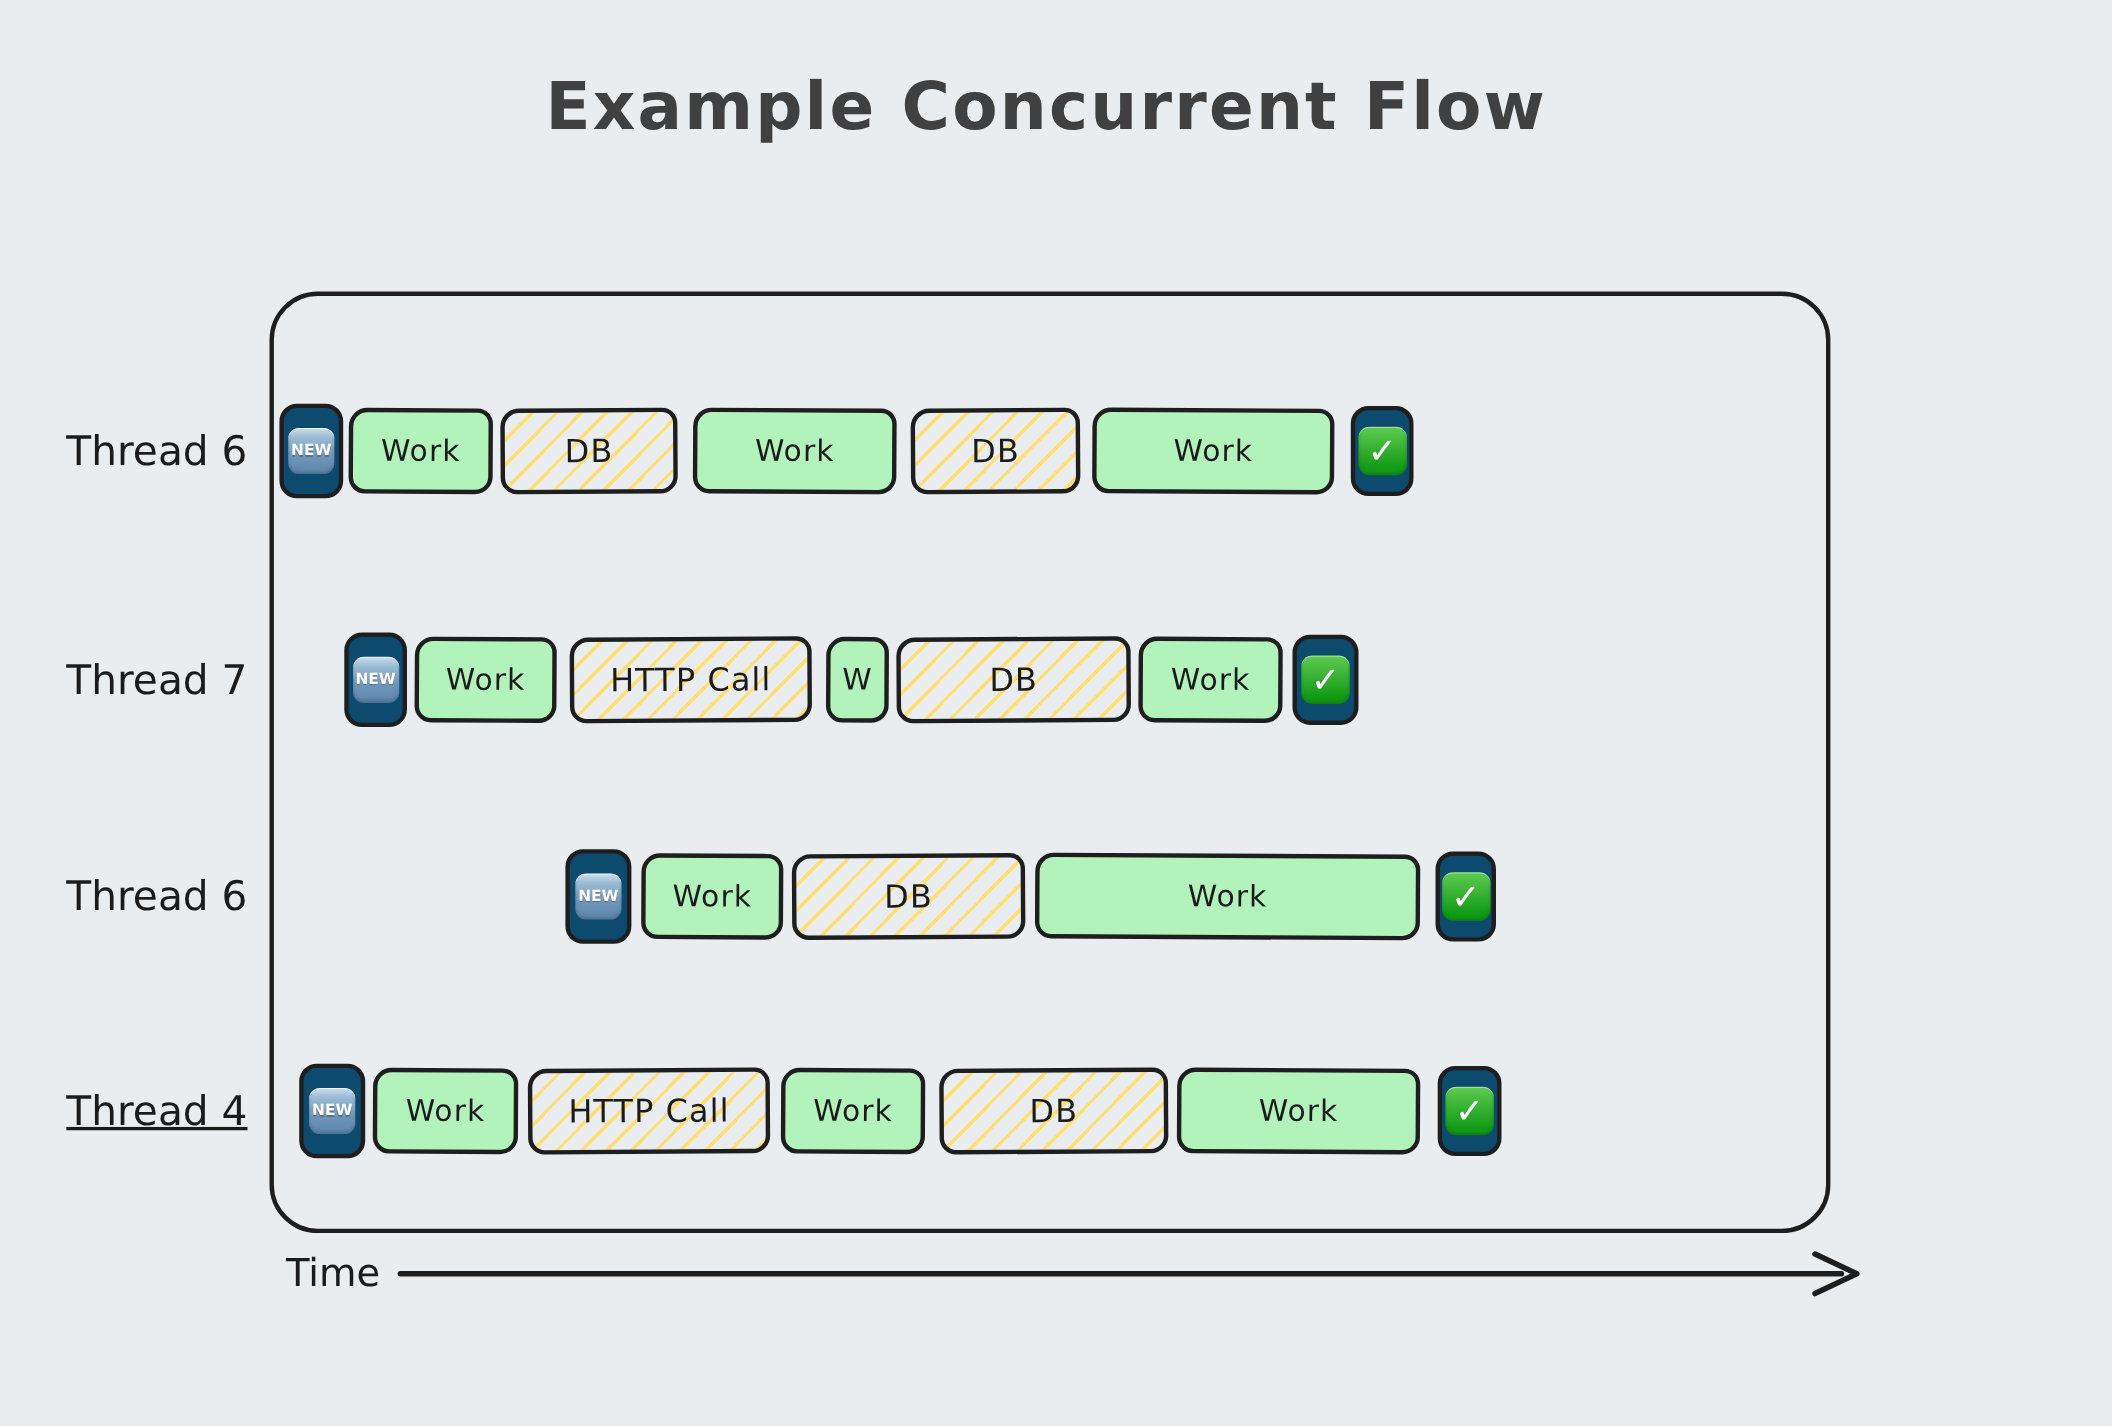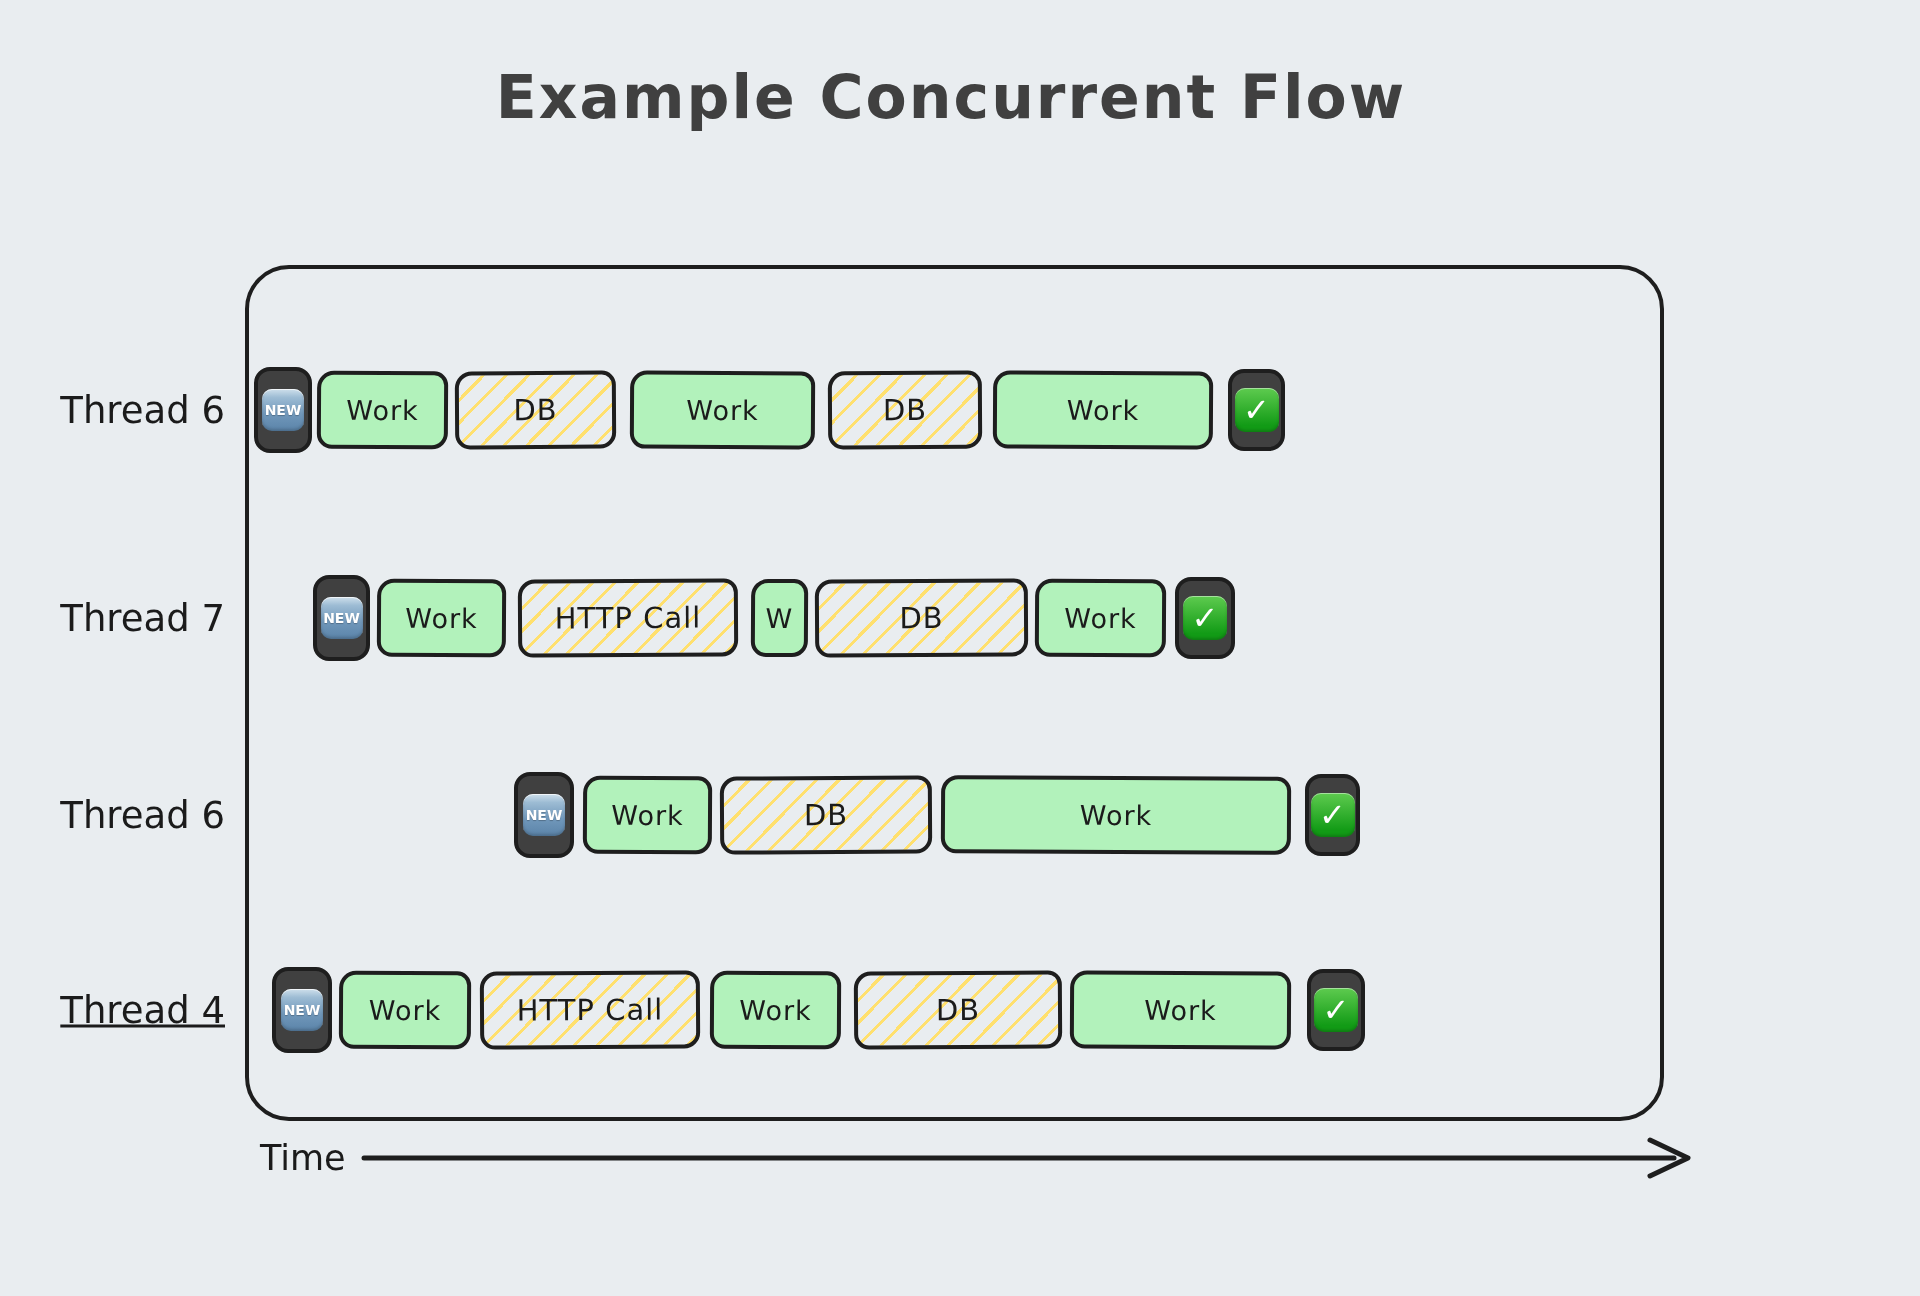--- a/index.html
+++ b/index.html
@@ -52,21 +52,21 @@
   .block-label {
     font-size: 27px; font-weight: 400; color: #1b1b1b;
     letter-spacing: 1px; white-space: nowrap;
   }
   .block.io .block-label { font-size: 29px; }
 
   .badge-box {
     position: absolute; box-sizing: border-box;
     border: 4px solid var(--border, #1e1e1e);
     border-radius: 16px;
-    background: #404040;
+    background: #0c4a6e;
     display: flex; align-items: center; justify-content: center;
   }
   .badge-box.new { height: 86px; }
   .badge-box.done { height: 82px; }
 
   .new-icon {
     width: 42px; height: 42px; border-radius: 10px;
     background: linear-gradient(180deg, #cfe0ec 0%, #9dbcd4 20%, #7097ba 60%, #5b84a9 100%);
     box-shadow: inset 0 1px 0 rgba(255,255,255,.7), inset 0 -2px 3px rgba(0,0,0,.18);
     display: flex; align-items: center; justify-content: center;

